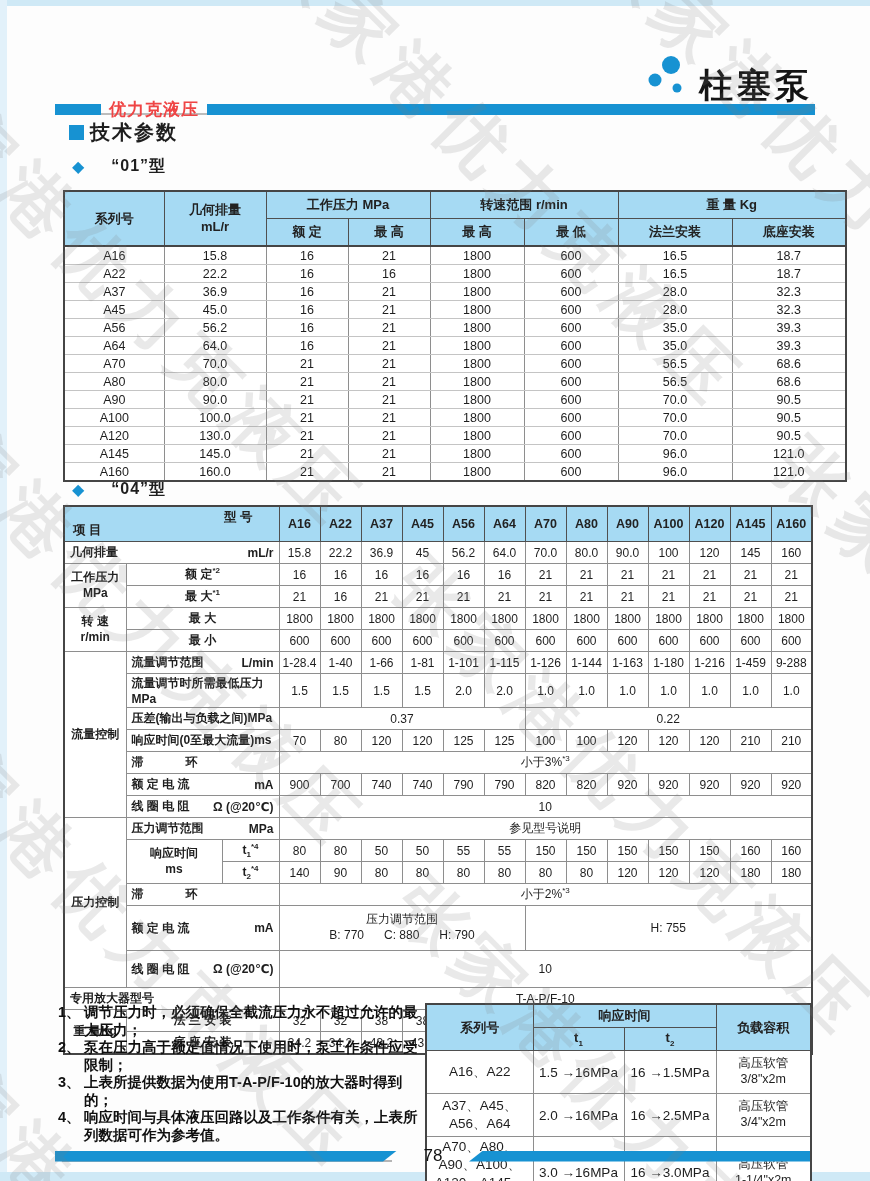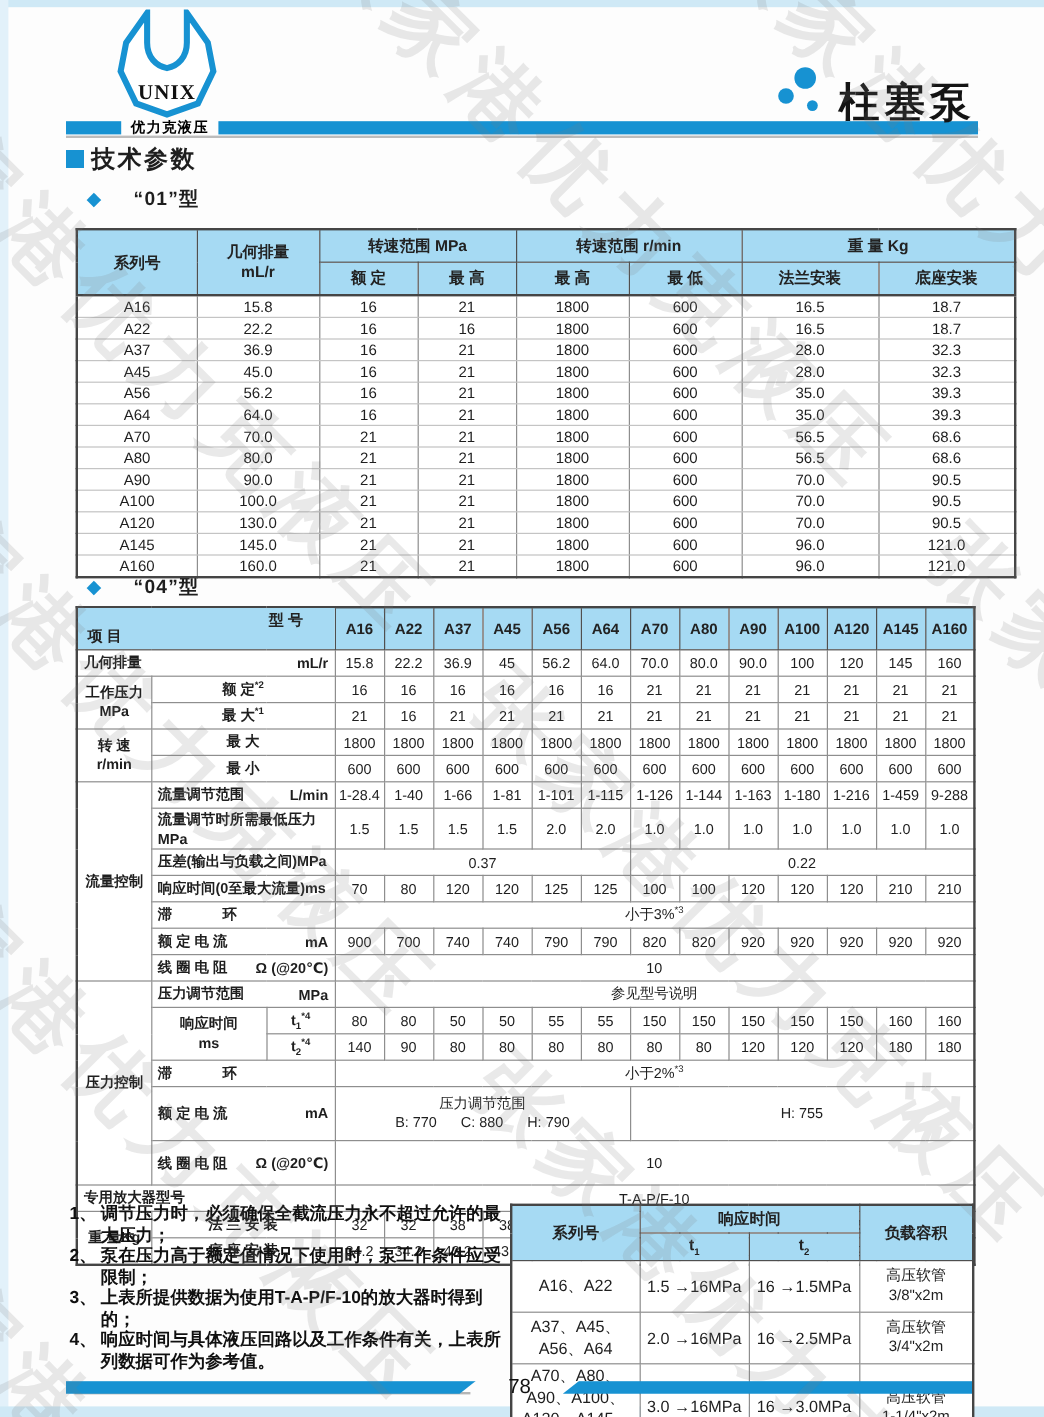--- a/index.html
+++ b/index.html
@@ -10,26 +10,26 @@
   .edge-left{position:absolute;top:0;left:0;bottom:0;width:7px;background:#e2f1fa;}
   .edge-bottom{position:absolute;left:0;right:0;bottom:0;height:9px;background:#cfe9f6;}
   
   .wm{position:absolute;inset:0;pointer-events:none;z-index:6;overflow:hidden;}
   .wm span{position:absolute;white-space:nowrap;font-weight:bold;font-size:70px;letter-spacing:10px;
            color:rgba(125,125,125,.17);transform:rotate(45deg);transform-origin:0 0;}
   
   .logo{position:absolute;top:8px;left:92px;width:98px;height:92px;z-index:2;}
   .brand-row{position:absolute;top:98px;left:55px;right:55px;display:flex;align-items:center;z-index:2;}
   .bar-seg{width:46px;height:11px;background:var(--accent);}
-  .brand-cn{font-weight:bold;font-size:12px;letter-spacing:1px;padding:0 8px;color:#000000;text-align:center;}
+  .brand-cn{font-weight:bold;font-size:17px;letter-spacing:1px;padding:0 8px;color:#ef4444;text-align:center;}
   .bar-long{flex:1;height:11px;background:var(--accent);}
   .gray-line{position:absolute;top:113px;left:55px;right:55px;height:2px;background:#bcbcbc;z-index:1;}
   .product-title{position:absolute;top:52px;right:57px;display:flex;align-items:flex-end;gap:10px;z-index:2;}
   .product-title .txt{font-size:34px;font-weight:bold;letter-spacing:4px;color:#141414;line-height:1;}
-  .section-head{position:absolute;top:119px;left:55px;display:flex;align-items:center;gap:6px;z-index:2;justify-content:center;}
+  .section-head{position:absolute;top:119px;left:69px;display:flex;align-items:center;gap:6px;z-index:2;justify-content:center;}
   .section-head .sq{width:15px;height:15px;background:var(--accent);}
   .section-head .txt{font-size:20px;font-weight:bold;letter-spacing:2px;}
   .sub-head{position:absolute;left:72px;display:flex;align-items:center;gap:6px;z-index:2;}
   .sub-head .dm{color:var(--accent);font-size:16px;line-height:1;}
   .sub-head .txt{font-size:16px;font-weight:bold;letter-spacing:1px;margin-left:21px;}
   
   table.t{border-collapse:collapse;table-layout:fixed;position:absolute;z-index:3;background:transparent;}
   table.t th,table.t td{border:1px solid #8e8e8e;text-align:center;padding:1px 2px;overflow:hidden;}
   table.t{border:2px solid #454545;}
   table.t thead th{background:#a6daf3;font-weight:bold;color:#222;border-color:#4f4f4f;}
@@ -77,26 +77,20 @@
 </style>
 </head>
 <body>
 
 <div class="page" style="--accent:#1792d2">
 
   <div class="edge-top"></div>
   <div class="edge-left"></div>
   <div class="edge-bottom"></div>
 
-  <div class="logo">
-    <svg viewBox="0 0 100 100" width="98" height="92">
-      <path d="M30,3 L11,30 L6,56 L20,85 L48,95 L76,85 L90,56 L85,30 L66,3 L66,30 C66,43 58,51 48,53 C38,51 30,43 30,30 Z" fill="#ffffff" stroke="#1792d2" stroke-width="5.5" stroke-linejoin="miter"></path>
-      <text x="48" y="81" text-anchor="middle" font-family="Liberation Serif, DejaVu Serif, serif" font-size="19" font-weight="bold" letter-spacing="1" fill="#111">UNIX</text>
-    </svg>
-  </div>
   <div class="brand-row">
     <div class="bar-seg"></div>
     <div class="brand-cn">优力克液压</div>
     <div class="bar-long"></div>
   </div>
   <div class="gray-line"></div>
   <div class="product-title">
     <span>
       <svg width="42" height="46" viewBox="0 0 42 46">
         <circle cx="24" cy="13" r="9" fill="#1792d2"></circle>
@@ -127,21 +121,21 @@
         <col style="width:114px">
         <col style="width:114px">
     </colgroup>
     <thead>
       <tr>
         <th rowspan="2">系列号</th>
         <th rowspan="2" class="two-line">
           <div>几何排量</div>
           <div>mL/r</div>
         </th>
-        <th colspan="2">转速范围 MPa</th>
+        <th colspan="2">工作压力 MPa</th>
         <th colspan="2">转速范围 r/min</th>
         <th colspan="2">重  量  Kg</th>
       </tr>
       <tr>
         <th>额  定</th>
         <th>最  高</th>
         <th>最  高</th>
         <th>最  低</th>
         <th>法兰安装</th>
         <th>底座安装</th>

